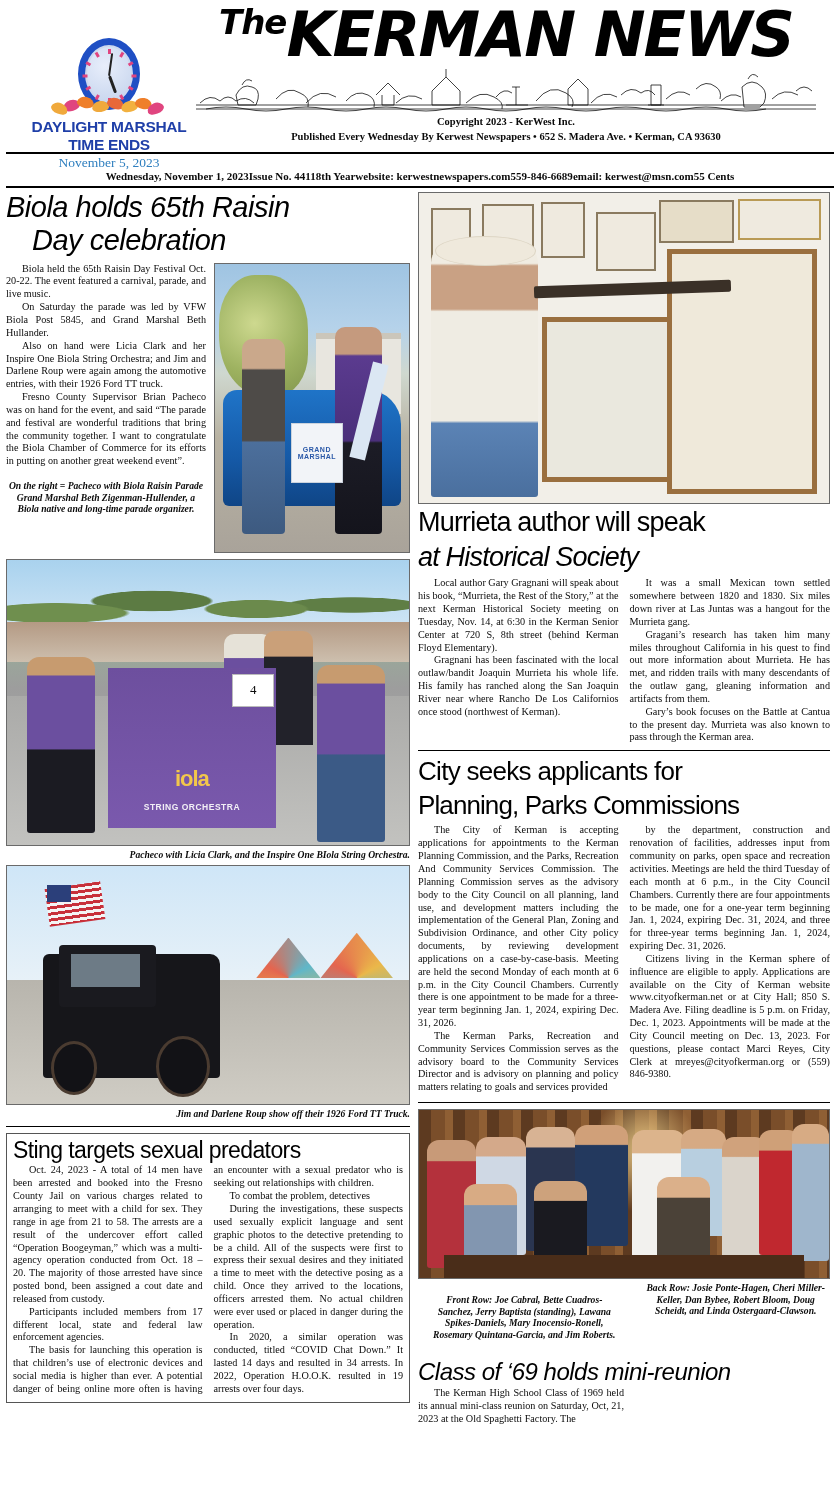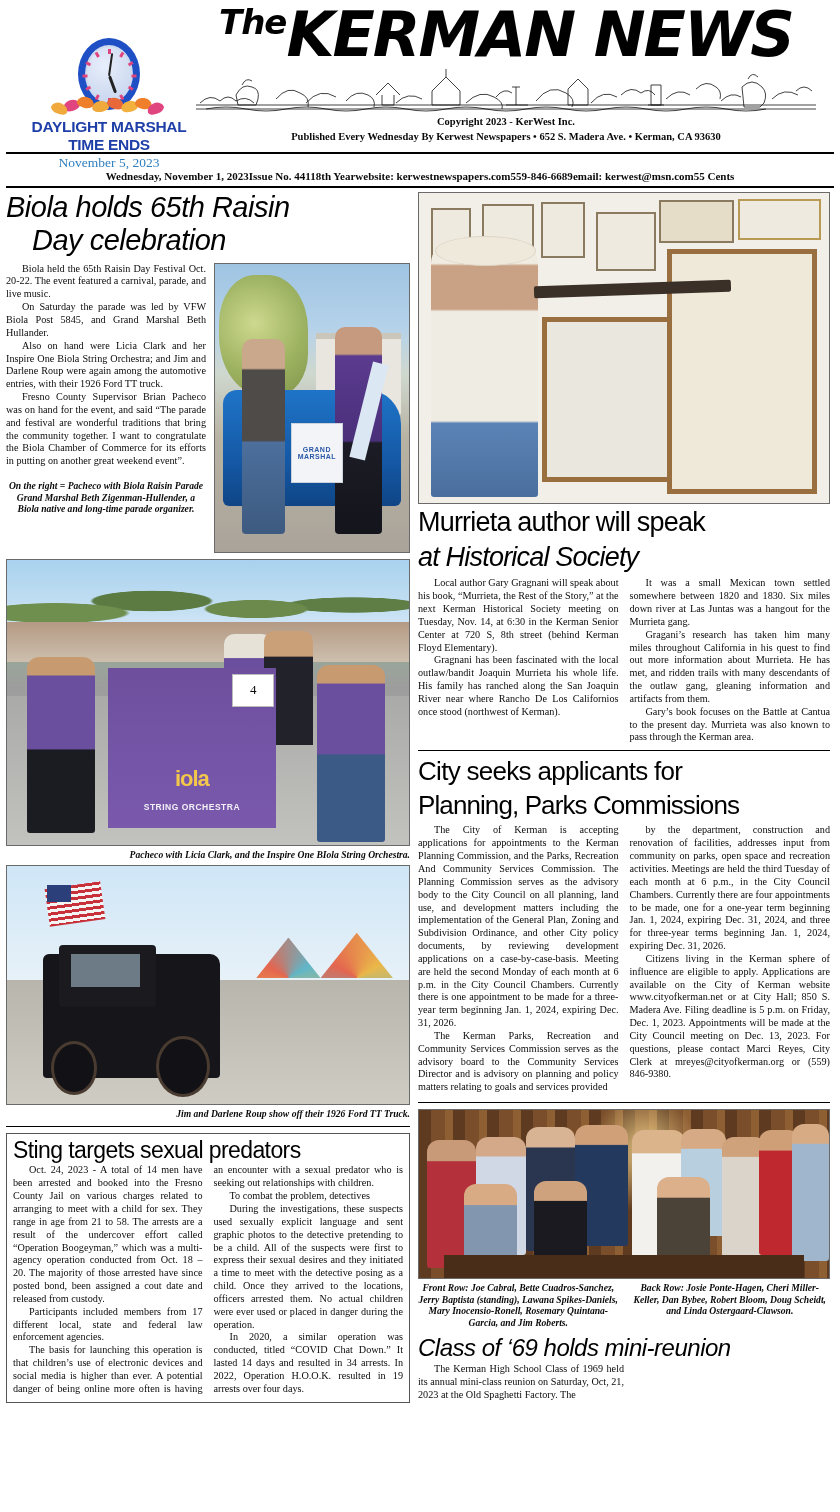--- a/index.html
+++ b/index.html
@@ -382,21 +382,21 @@
         <div class="pr" style="left:74%;top:16%;width:11%;height:72%;background:linear-gradient(180deg,#d0a27c 0 16%,#dad4cb 17% 100%)"></div>
         <div class="pr" style="left:83%;top:12%;width:10%;height:74%;background:linear-gradient(180deg,#cfa078 0 16%,#c0282f 17% 100%)"></div>
         <div class="pr" style="left:91%;top:8%;width:9%;height:82%;background:linear-gradient(180deg,#d7ab84 0 14%,#9fb6cc 15% 100%)"></div>
         <div class="pr" style="left:11%;top:44%;width:13%;height:56%;background:linear-gradient(180deg,#d8ab84 0 22%,#8296b0 23% 100%)"></div>
         <div class="pr" style="left:28%;top:42%;width:13%;height:58%;background:linear-gradient(180deg,#cda27c 0 20%,#1a1a20 21% 100%)"></div>
         <div class="pr" style="left:58%;top:40%;width:13%;height:60%;background:linear-gradient(180deg,#dbb08a 0 20%,#4b4238 21% 100%)"></div>
         <div class="tbl"></div>
       </div>
 
       <div style="display:flex;gap:11px;margin-top:3px;">
-        <p class="caption caption-left" style="width:50%;margin:0;">Front Row: Joe Cabral, Bette Cuadros-Sanchez, Jerry Baptista (standing), Lawana Spikes-Daniels, Mary Inocensio-Ronell, Rosemary Quintana-Garcia, and Jim Roberts.</p>
+        <p class="caption caption-left" style="width:50%;margin:12px;">Front Row: Joe Cabral, Bette Cuadros-Sanchez, Jerry Baptista (standing), Lawana Spikes-Daniels, Mary Inocensio-Ronell, Rosemary Quintana-Garcia, and Jim Roberts.</p>
         <p class="caption caption-left" style="width:50%;margin:0;">Back Row:  Josie Ponte-Hagen, Cheri Miller-Keller, Dan Bybee, Robert Bloom, Doug Scheidt, and Linda Ostergaard-Clawson.</p>
       </div>
 
       <div style="margin-top:7px;">
         <div class="hl hl-italic" style="font-size:24px;letter-spacing:-0.5px;margin-bottom:2px;">Class of ‘69 holds mini-reunion</div>
         <div style="display:flex;gap:15px;" class="art-body">
           <p style="width:50%;">The Kerman High School Class of 1969 held its annual mini-class reunion on Saturday, Oct, 21, 2023 at the Old Spaghetti Factory. The</p>
         </div>
       </div>
 

